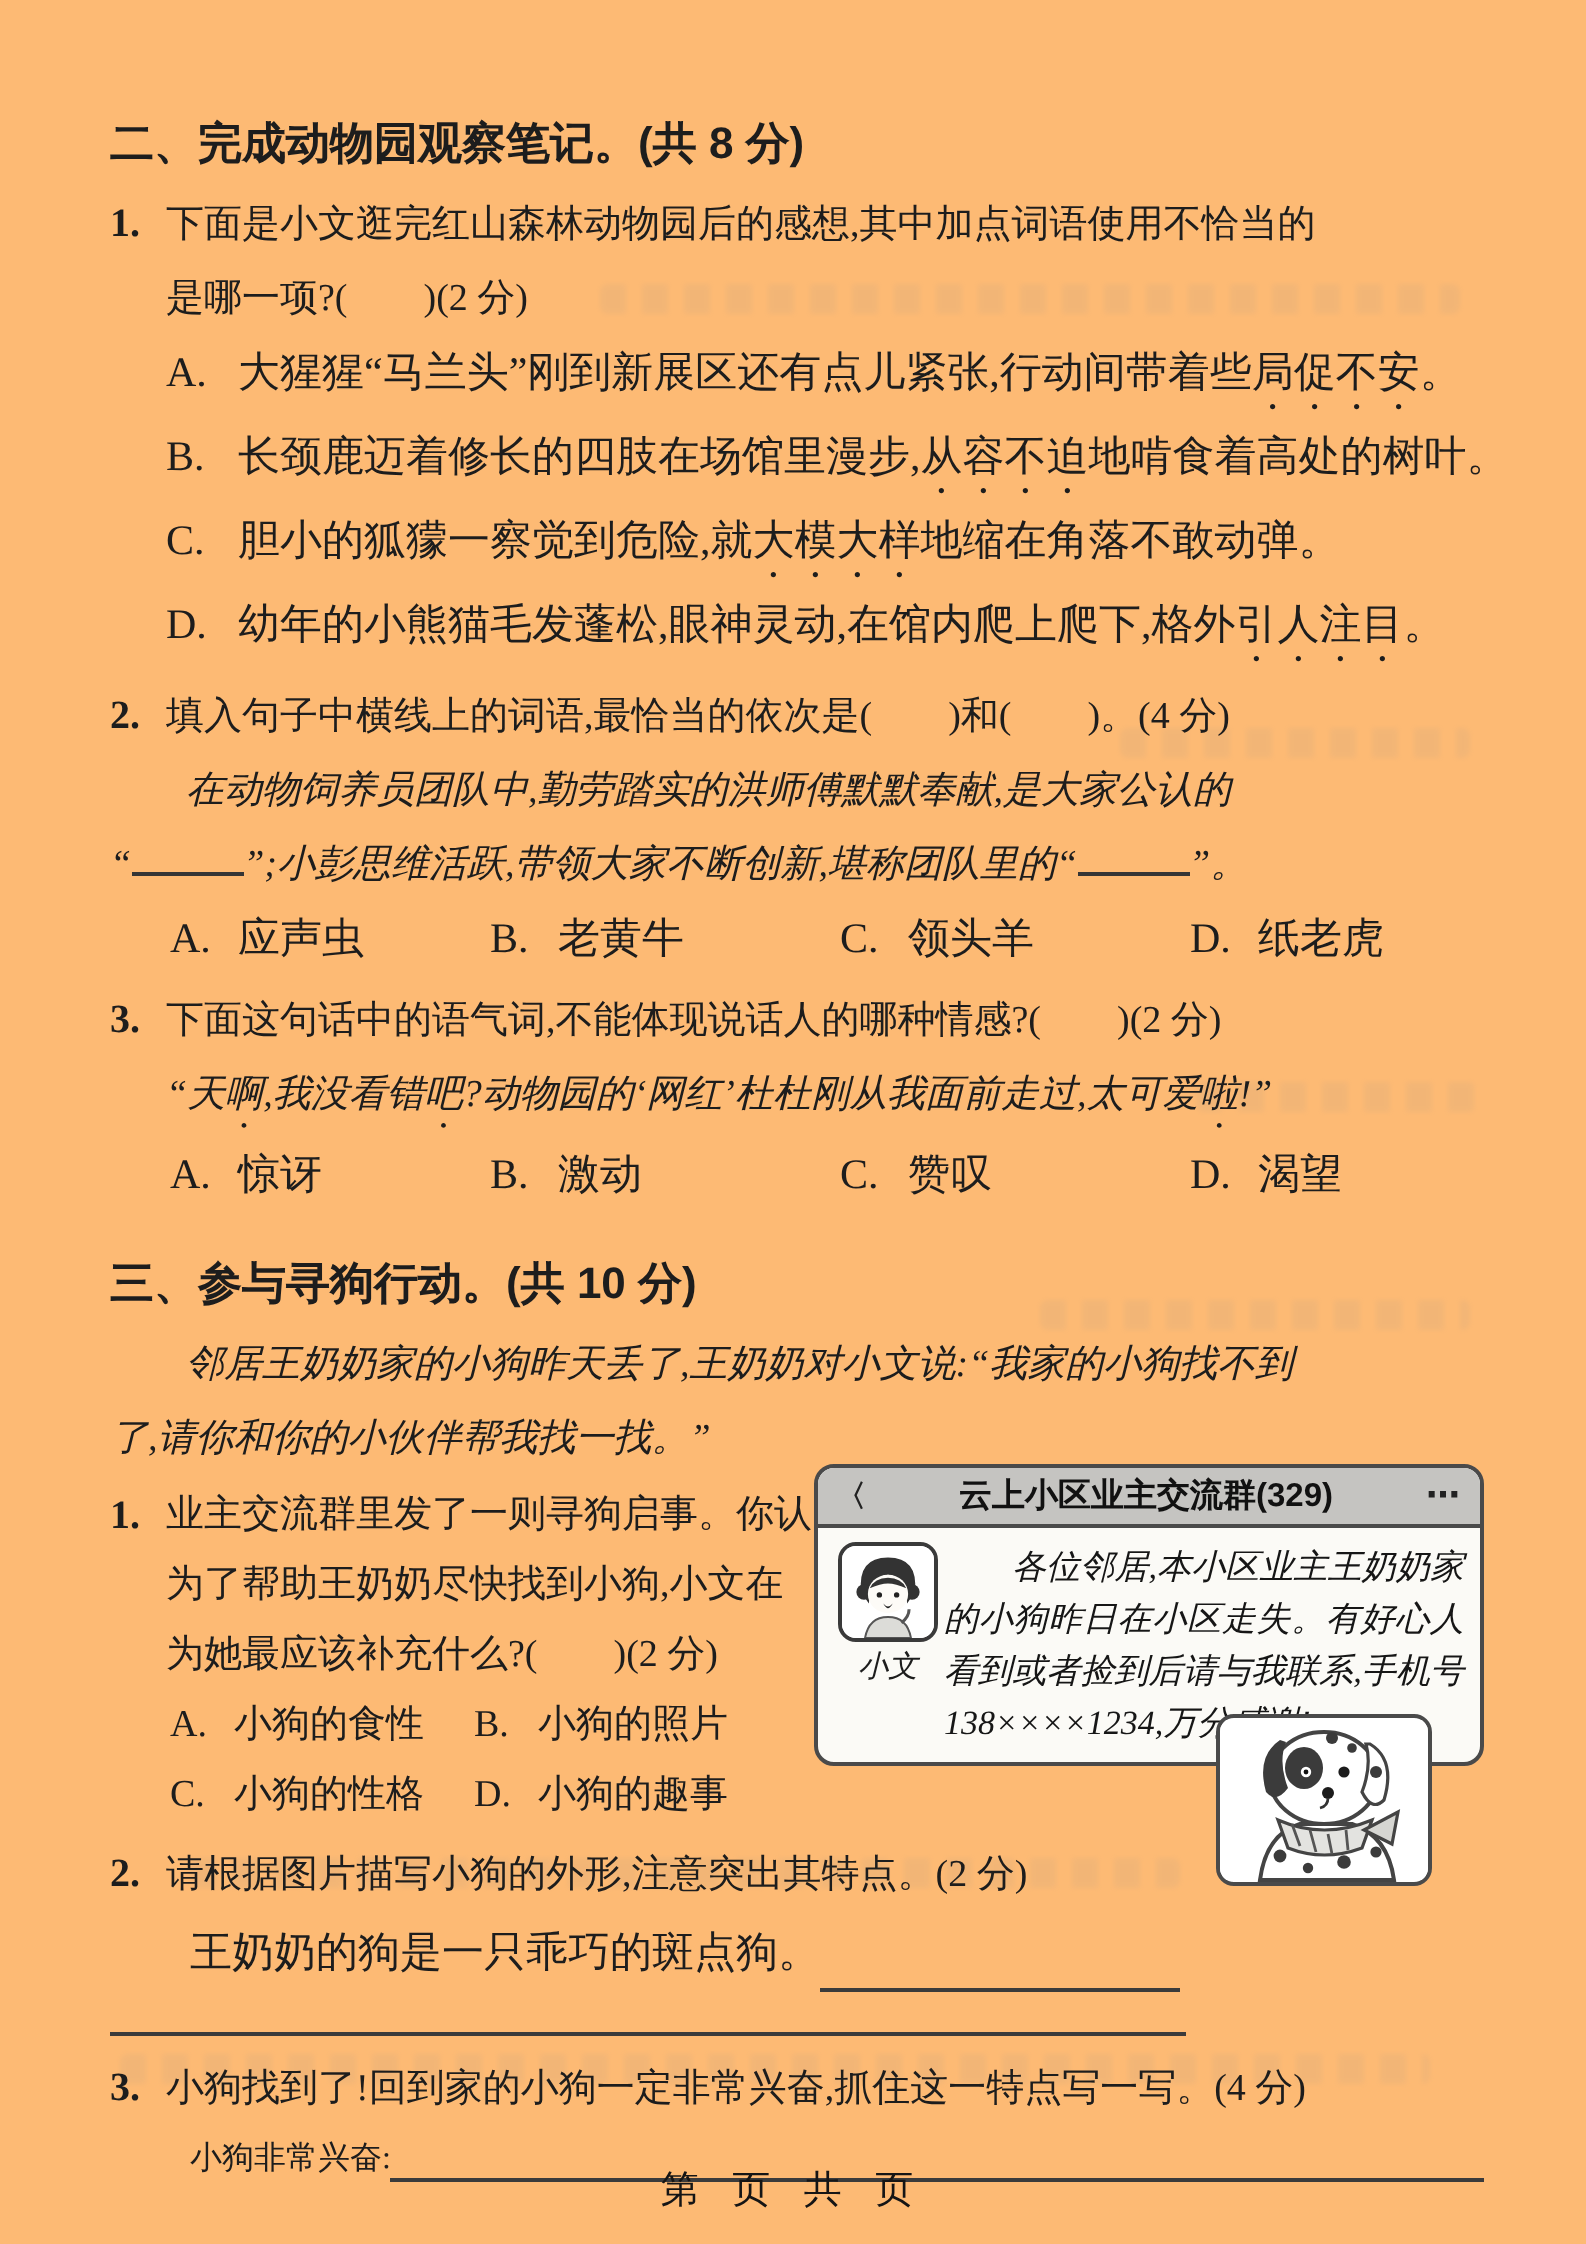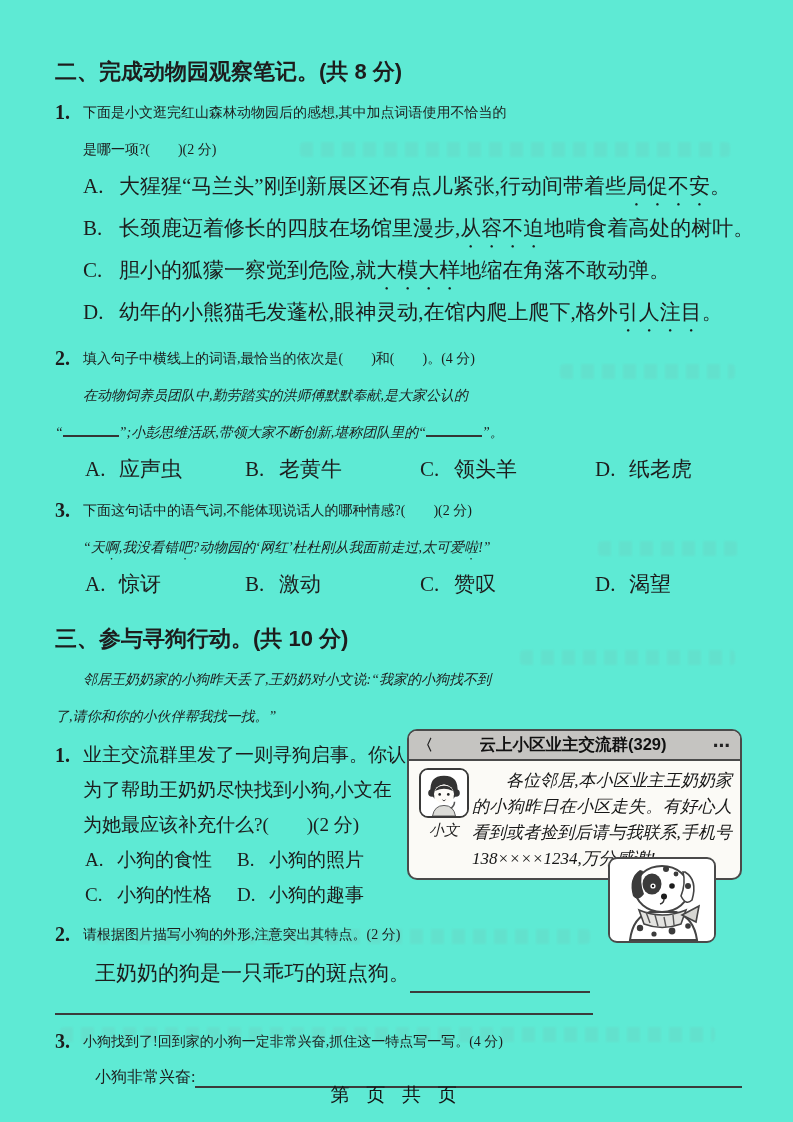--- a/index.html
+++ b/index.html
@@ -1,26 +1,26 @@
 <!DOCTYPE html>
 <html><head>
 <meta charset="utf-8">
 <style>
   html,body{margin:0;padding:0;}
   body{background:#ffffff;}
-  .page{position:relative;width:793px;height:1122px;background:#5eead4;overflow:hidden;
+  .page{position:relative;width:793px;height:1122px;background:#fdba74;overflow:hidden;
         font-family:"Liberation Serif","DejaVu Serif",serif;color:#1d1d1d;}
   .content{position:absolute;left:55px;top:56px;width:687px;}
 
   .sec-title{font-family:"Liberation Sans","DejaVu Sans",sans-serif;font-weight:bold;
              font-size:22px;line-height:32px;margin-bottom:6px;}
   .q{display:flex;}
   .qnum{width:28px;flex:none;font-weight:bold;font-size:20px;line-height:37px;}
   .qbody{flex:1;min-width:0;}
-  .line{font-size:14px;line-height:37px;white-space:nowrap;}
+  .line{font-size:19px;line-height:37px;white-space:nowrap;}
   .opt{display:flex;font-size:21px;line-height:37px;white-space:nowrap;}
   .opt .ol{width:36px;flex:none;}
   .optrow4{display:flex;padding-left:30px;font-size:21px;line-height:37px;white-space:nowrap;}
   .optrow4 .cell{display:flex;}
   .optrow4 .c1{width:160px;}.optrow4 .c2{width:175px;}.optrow4 .c3{width:175px;}
   .optrow4 .ol{width:34px;flex:none;}
   .em{-webkit-text-emphasis:filled dot;-webkit-text-emphasis-position:under right;
       text-emphasis:filled dot;text-emphasis-position:under right;}
   .kai{font-style:italic;}
   .indent2{text-indent:2em;}

